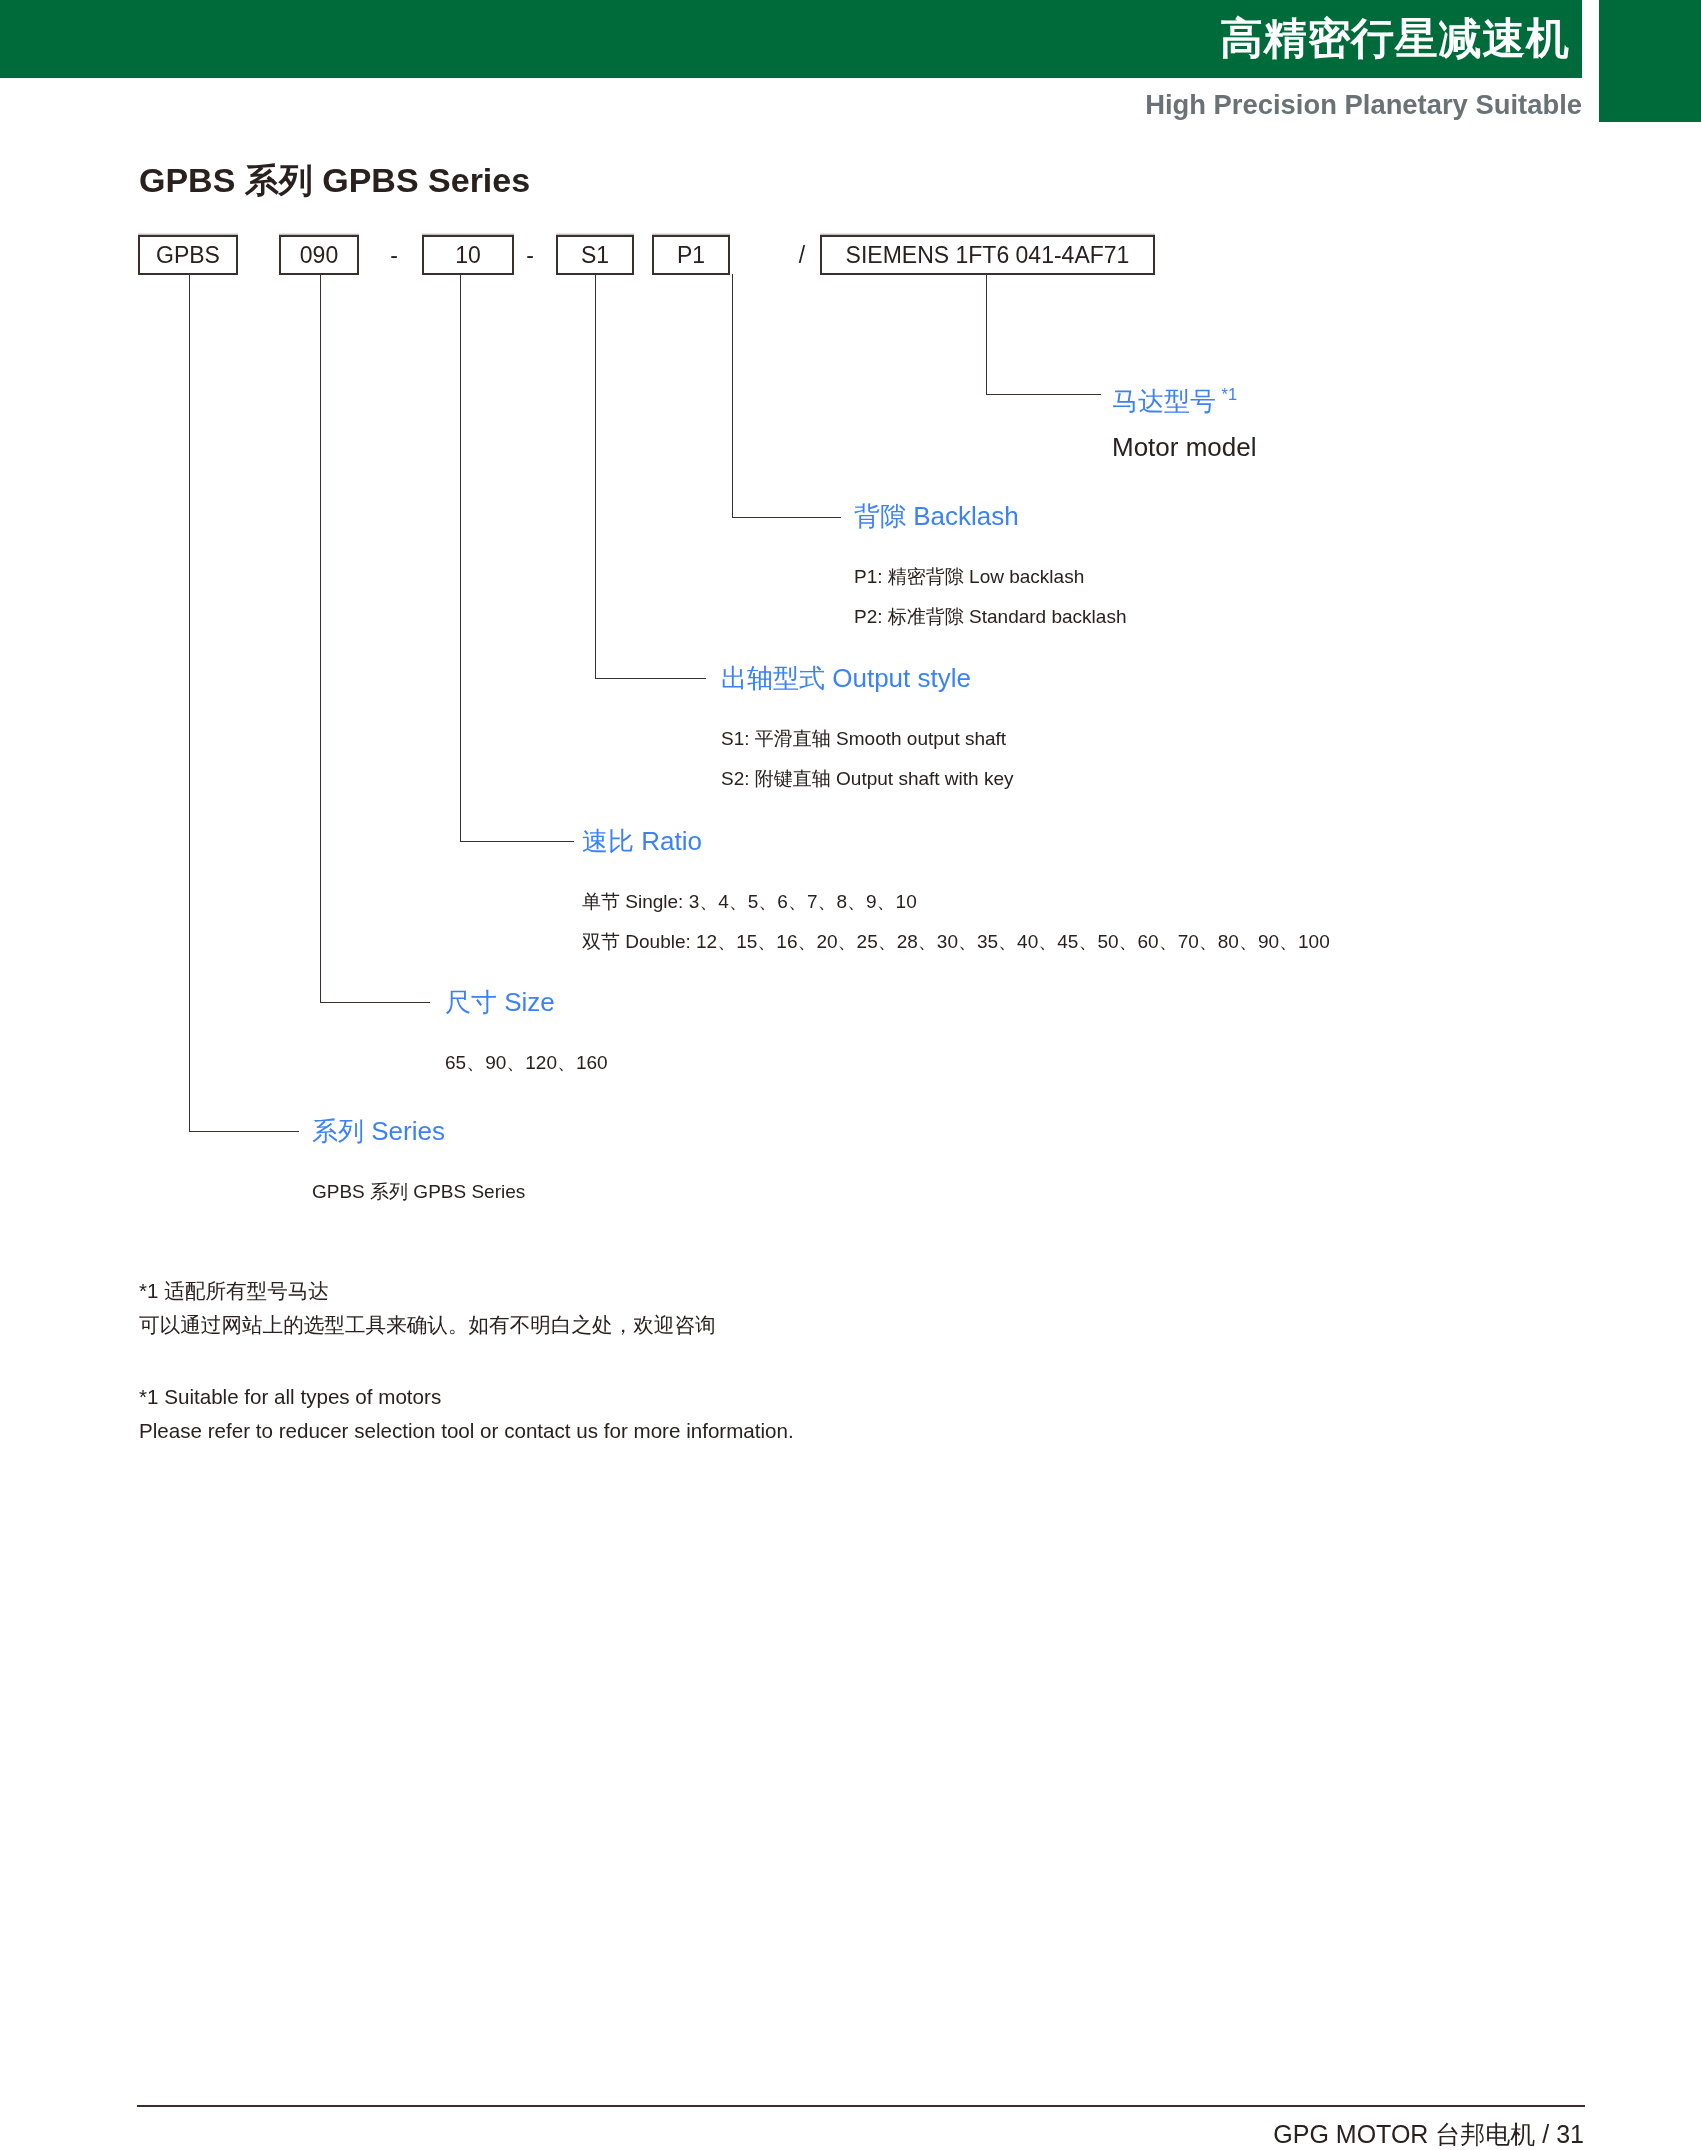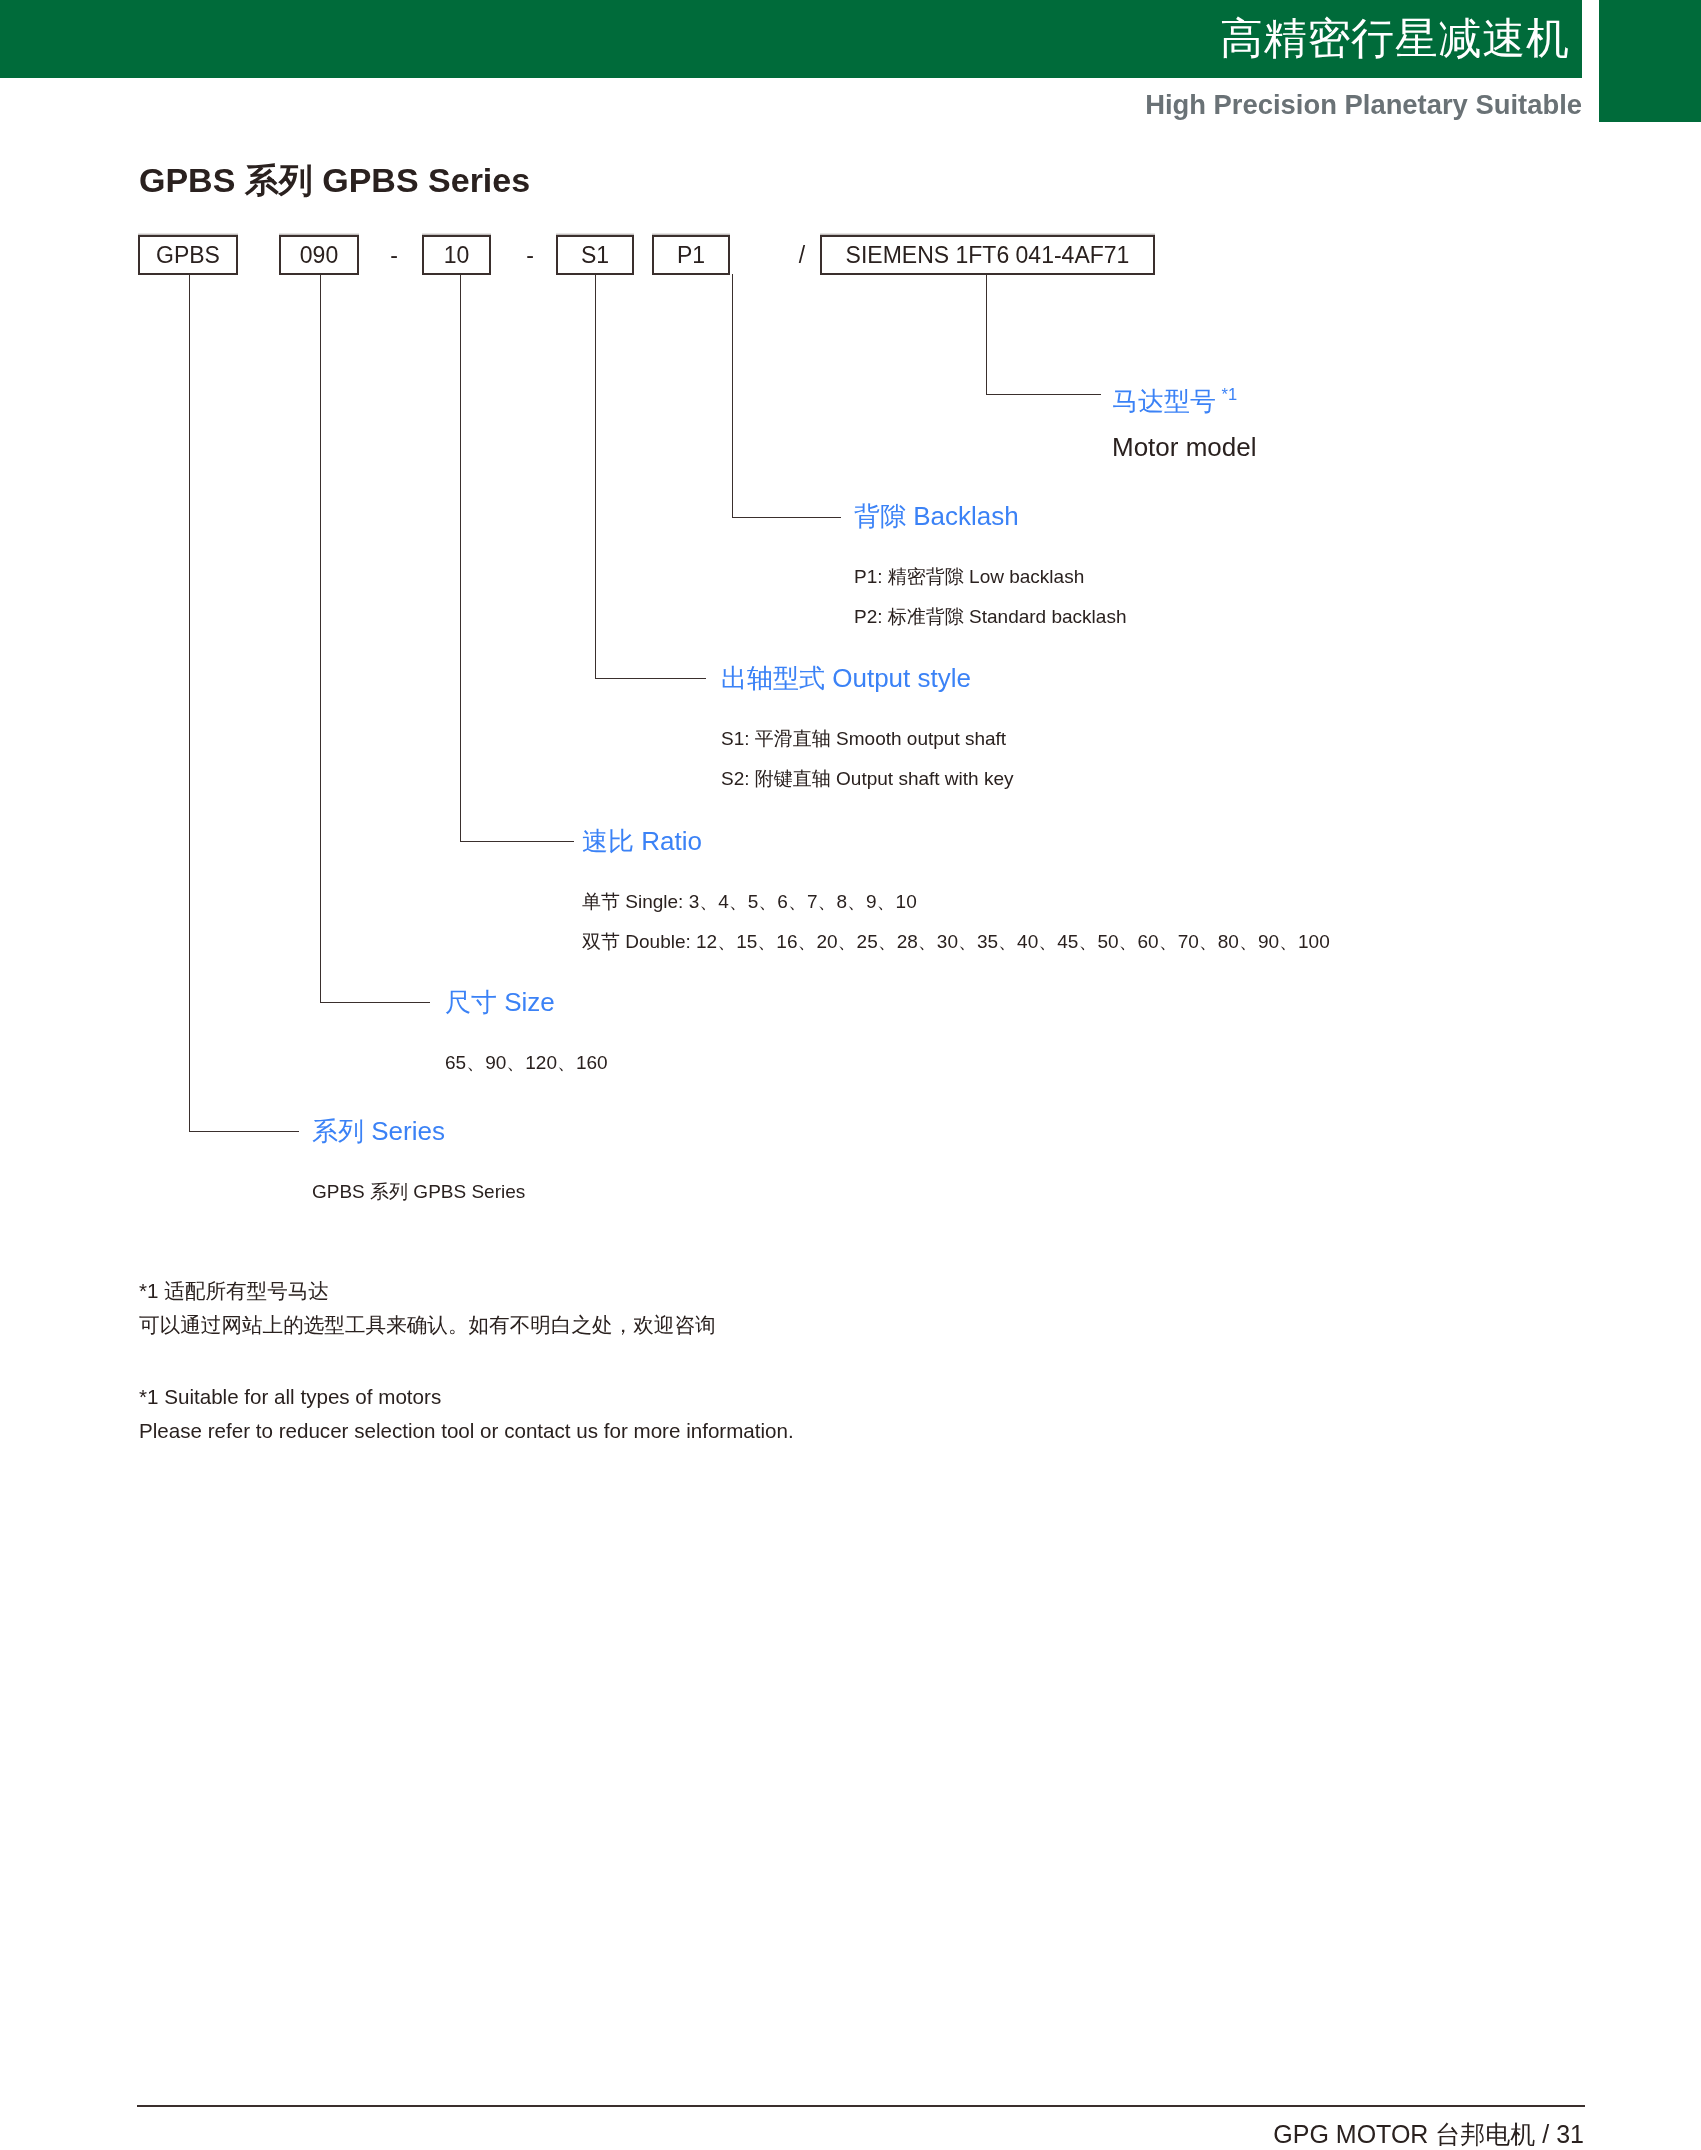--- a/index.html
+++ b/index.html
@@ -25,21 +25,21 @@
     background: #006b3a;
     display: flex;
     align-items: center;
     justify-content: flex-end;
     padding-right: 12.4px;
     box-sizing: border-box;
   }
   .banner-title {
     color: #ffffff;
     font-size: 43px;
-    font-weight: normal;
+    font-weight: bold;
     letter-spacing: 0.7px;
     white-space: nowrap;
   }
   .corner-block {
     position: absolute;
     left: 1599px; top: 0;
     width: 103px; height: 122px;
     background: #006b3a;
   }
   .subtitle {
@@ -165,21 +165,21 @@
     <span class="banner-title">高精密行星减速机</span>
   </div>
   <div class="corner-block"></div>
   <div class="subtitle">High Precision Planetary Suitable</div>
 
   <div class="page-title">GPBS 系列 GPBS Series</div>
 
   <div class="code-box" style="left:138px; width:100px;">GPBS</div>
   <div class="code-box" style="left:279px; width:80px;">090</div>
   <div class="code-sep" style="left:394px;">-</div>
-  <div class="code-box" style="left:422px; width:69px;">10</div>
+  <div class="code-box" style="left:422px; width:92px;">10</div>
   <div class="code-sep" style="left:530px;">-</div>
   <div class="code-box" style="left:556px; width:78px;">S1</div>
   <div class="code-sep" style="left:664px;">-</div>
   <div class="code-box" style="left:652px; width:78px;">P1</div>
   <div class="code-sep" style="left:802px;">/</div>
   <div class="code-box" style="left:820px; width:335px;">SIEMENS 1FT6 041-4AF71</div>
 
   <div class="elbow" style="left:189px;  top:274px; width:110px; height:858px;"></div>
   <div class="elbow" style="left:320px;  top:274px; width:110px; height:729px;"></div>
   <div class="elbow" style="left:460px;  top:274px; width:114px; height:568px;"></div>

